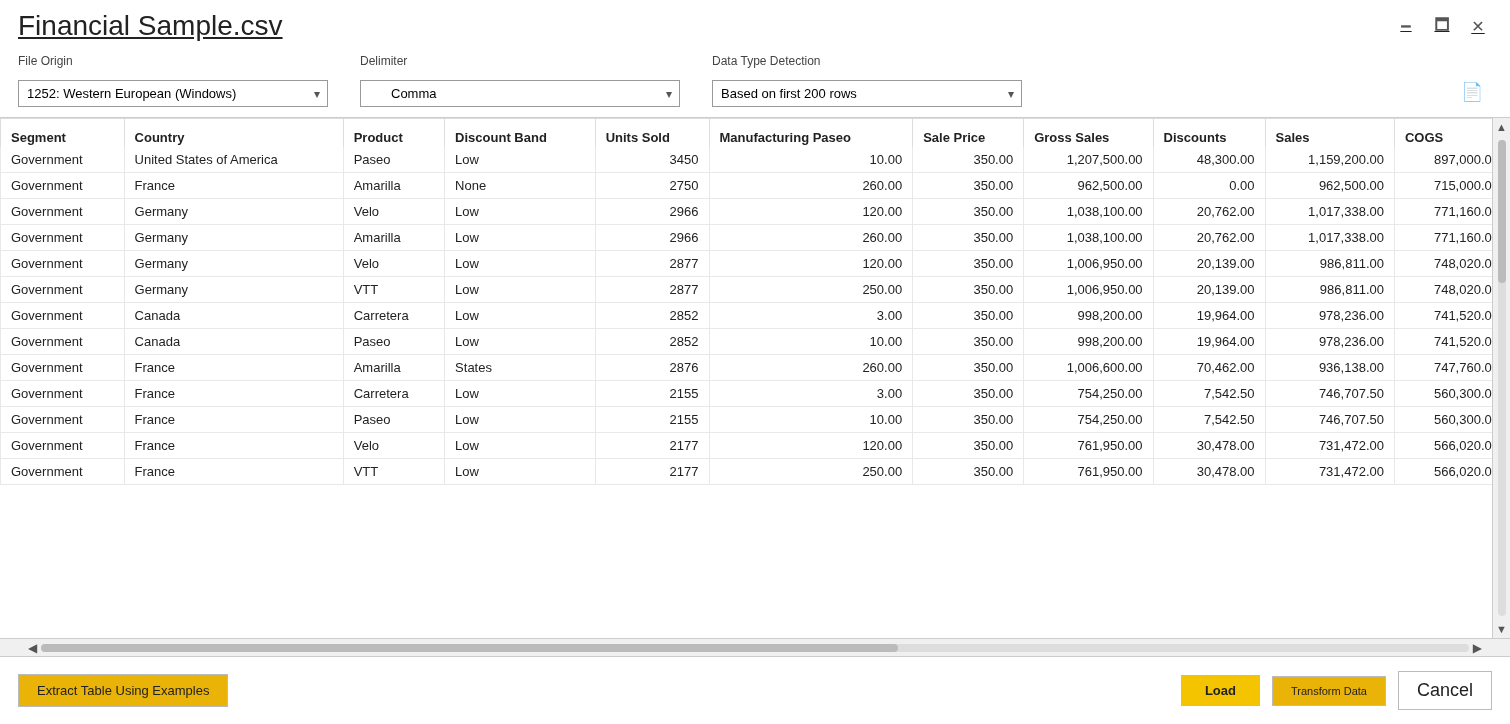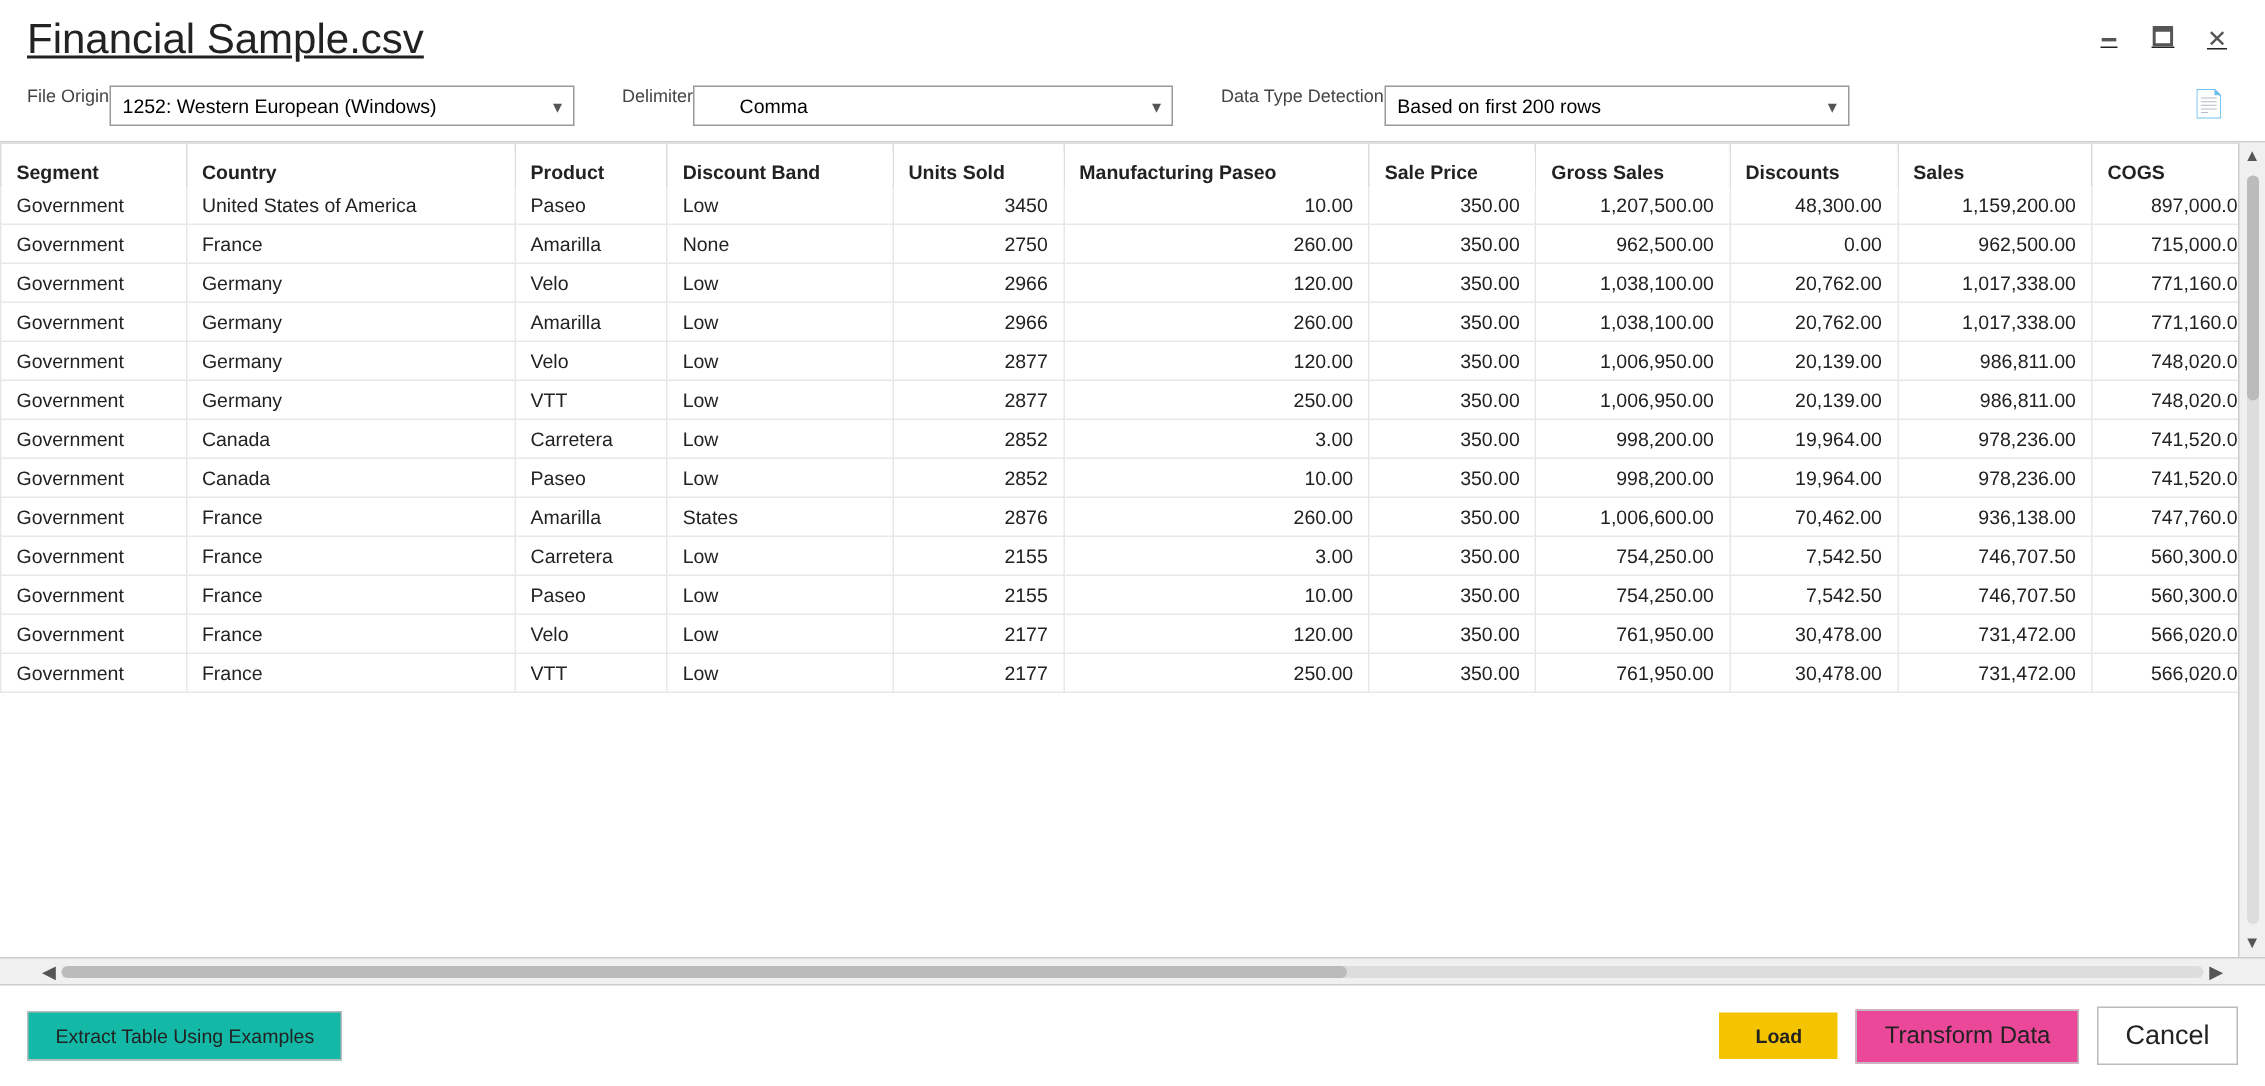--- a/index.html
+++ b/index.html
@@ -50,22 +50,22 @@
     
     .controls-row {
       display: flex;
       align-items: flex-end;
       gap: 32px;
       padding: 8px 18px 10px 18px;
       flex-shrink: 0;
     }
     .control-group {
       display: flex;
-      flex-direction: row;
-      gap: 0;
+      flex-direction: column;
+      gap: 12px;
     }
     .control-label {
       font-size: 12px;
       color: #444;
     }
     .control-select {
       border: 1px solid #999;
       background: #fff;
       padding: 5px 30px 5px 8px;
       font-size: 13px;
@@ -186,41 +186,41 @@
     .bottom-bar {
       display: flex;
       align-items: center;
       padding: 14px 18px;
       gap: 12px;
       flex-shrink: 0;
       background: #fff;
     }
     .btn-extract {
       border: 1px solid #bbb;
-      background: #14b8a6;
+      background: #eab308;
       padding: 8px 18px;
       font-size: 13px;
       cursor: pointer;
       color: #222;
     }
     .spacer { flex: 1; }
     .btn-load {
       background: #f5c400;
       border: none;
       padding: 8px 24px;
       font-size: 13px;
       font-weight: 600;
       cursor: pointer;
       color: #222;
     }
     .btn-transform {
       border: 1px solid #bbb;
-      background: #ec4899;
+      background: #eab308;
       padding: 8px 18px;
-      font-size: 16px;
+      font-size: 11px;
       cursor: pointer;
       color: #222;
     }
     .btn-cancel {
       border: 1px solid #bbb;
       background: #fff;
       padding: 8px 18px;
       font-size: 18px;
       cursor: pointer;
       color: #222;

